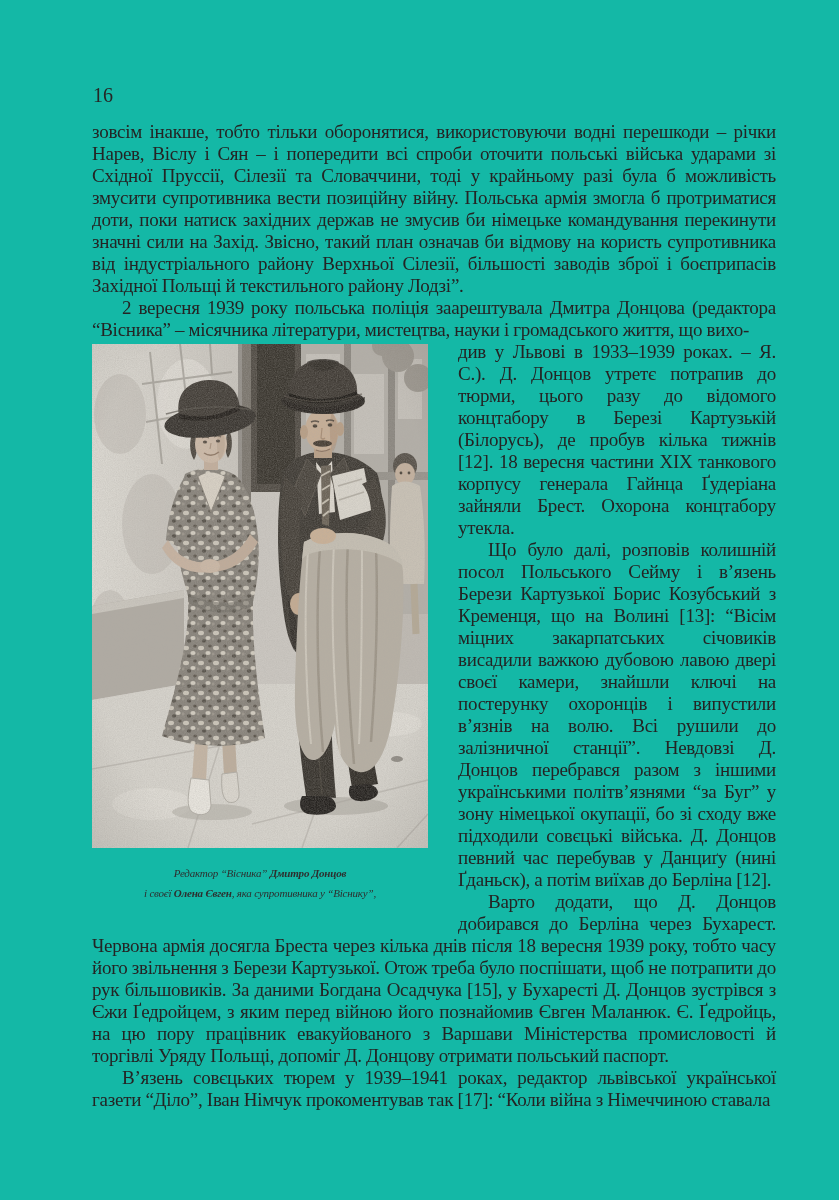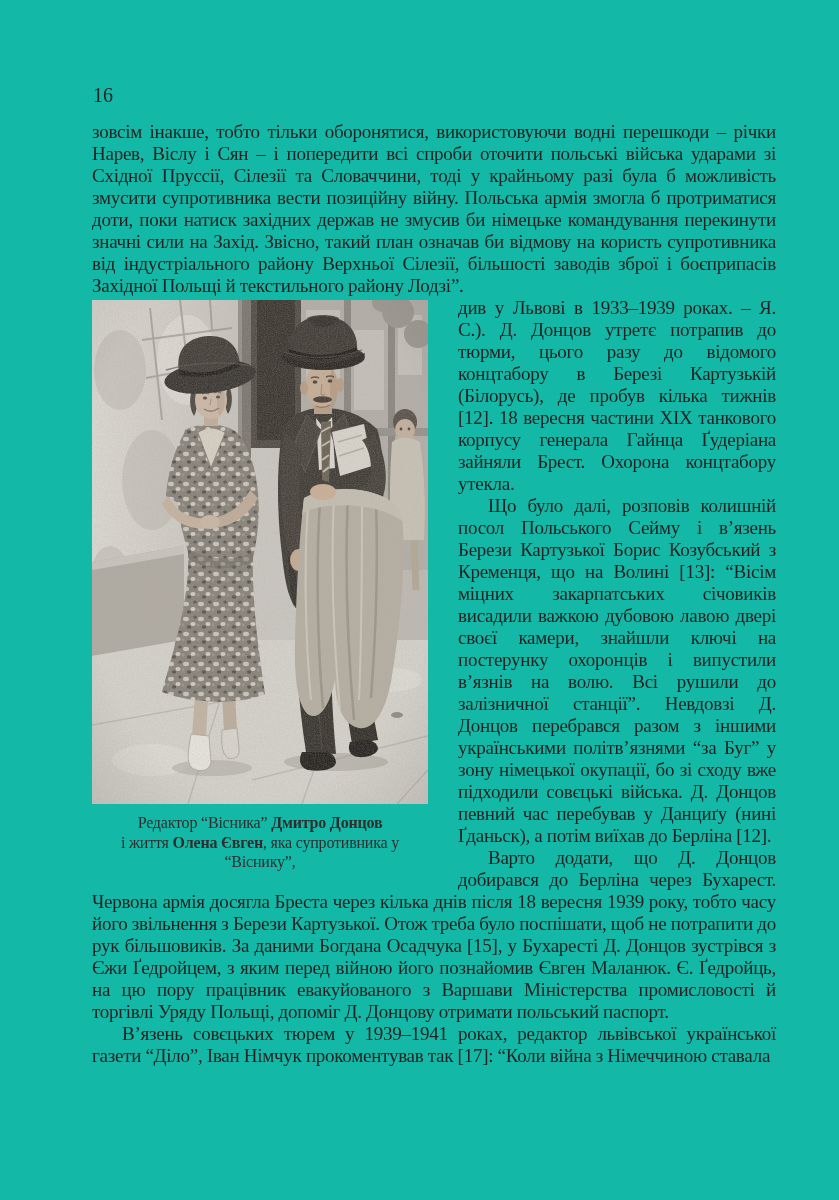--- a/index.html
+++ b/index.html
@@ -30,40 +30,42 @@
   .wrapflow::after{content:"";display:block;clear:both;}
   figure.photo-figure{
     float:left;
     width:336px;
     margin:3px 30px 12px 0;
     padding:0;
   }
   .photo{width:336px;height:504px;line-height:0;}
   .photo svg{display:block;}
   figcaption.caption{
-    margin-top:9px;
-    font-size:16px;
+    margin-top:16px;
+    font-size:11px;
     line-height:19.5px;
+    font-style:italic;
     text-align:center;
     color:#2e2e2e;
     letter-spacing:-0.2px;
   }
   figcaption.caption b{font-weight:bold;}
 </style>
 </head>
 <body>
 
 <div class="page">
 
   <div class="page-number">16</div>
 
   <div class="content">
 
     <p>зовсім інакше, тобто тільки оборонятися, використовуючи водні перешкоди – річки Нарев, Віслу і Сян – і попередити всі спроби оточити польські війська ударами зі Східної Пруссії, Сілезії та Словаччини, тоді у крайньому разі була б можливість змусити супротивника вести позиційну війну. Польська армія змогла б протриматися доти, поки натиск західних держав не змусив би німецьке командування перекинути значні сили на Захід. Звісно, такий план означав би відмову на користь супротивника від індустріального району Верхньої Сілезії, більшості заводів зброї і боєприпасів Західної Польщі й текстильного району Лодзі”.</p>
 
+    <p class="indent">2 вересня 1939 року польська поліція заарештувала Дмитра Донцова (редактора “Вісника” – місячника літератури, мистецтва, науки і громадського життя, що вихо-</p>
 
     <div class="wrapflow">
 
       <figure class="photo-figure">
         <div class="photo">
           <svg viewBox="0 0 336 504" width="336" height="504" role="img">
             <defs>
               <pattern id="floral" width="15" height="15" patternUnits="userSpaceOnUse">
                 <rect width="15" height="15" fill="#87827a"></rect>
                 <ellipse cx="4" cy="4" rx="3" ry="2.2" fill="#cbc5b9"></ellipse>
@@ -233,21 +235,21 @@
               <path d="M197 49 Q231 62 265 47 L265 52 Q231 66 197 54 Z" fill="#211e1a"></path>
               <path d="M192 52 Q231 64 270 50" stroke="#565048" stroke-width="1.5" fill="none" opacity="0.6"></path>
             </g>
 
             <rect width="336" height="504" filter="url(#grain)" opacity="0.55"></rect>
             <rect width="336" height="504" fill="url(#vig)"></rect>
           </svg>
         </div>
         <figcaption class="caption">
           <span><span>Редактор “Вісника” </span><b>Дмитро Донцов</b></span><br>
-          <span><span>і життя </span><b>Олена Євген</b><span>, яка супротивника у “Віснику”,</span></span><br>
+          <span><span>і своєї </span><b>Олена Євген</b><span>, яка супротивника у “Віснику”,</span></span><br>
         </figcaption>
       </figure>
 
       <p>див у Львові в 1933–1939 роках. – Я. С.). Д. Донцов утретє потрапив до тюрми, цього разу до відомого концтабору в Березі Картузькій (Білорусь), де пробув кілька тижнів [12]. 18 вересня частини XIX танкового корпусу генерала Гайнца Ґудеріана зайняли Брест. Охорона концтабору утекла.</p>
       <p class="indent">Що було далі, розповів колишній посол Польського Сейму і в’язень Берези Картузької Борис Козубський з Кременця, що на Волині [13]: “Вісім міцних закарпатських січовиків висадили важкою дубовою лавою двері своєї камери, знайшли ключі на постерунку охоронців і випустили в’язнів на волю. Всі рушили до залізничної станції”. Невдовзі Д. Донцов перебрався разом з іншими українськими політв’язнями “за Буг” у зону німецької окупації, бо зі сходу вже підходили совєцькі війська. Д. Донцов певний час перебував у Данциґу (нині Ґданьск), а потім виїхав до Берліна [12].</p>
       <p class="indent">Варто додати, що Д. Донцов добирався до Берліна через Бухарест. Червона армія досягла Бреста через кілька днів після 18 вересня 1939 року, тобто часу його звільнення з Берези Картузької. Отож треба було поспішати, щоб не потрапити до рук більшовиків. За даними Богдана Осадчука [15], у Бухаресті Д. Донцов зустрівся з Єжи Ґедройцем, з яким перед війною його познайомив Євген Маланюк. Є. Ґедройць, на цю пору працівник евакуйованого з Варшави Міністерства промисловості й торгівлі Уряду Польщі, допоміг Д. Донцову отримати польський паспорт.</p>
       <p class="indent">В’язень совєцьких тюрем у 1939–1941 роках, редактор львівської української газети “Діло”, Іван Німчук прокоментував так [17]: “Коли війна з Німеччиною ставала</p>
 
     </div>
   </div>

